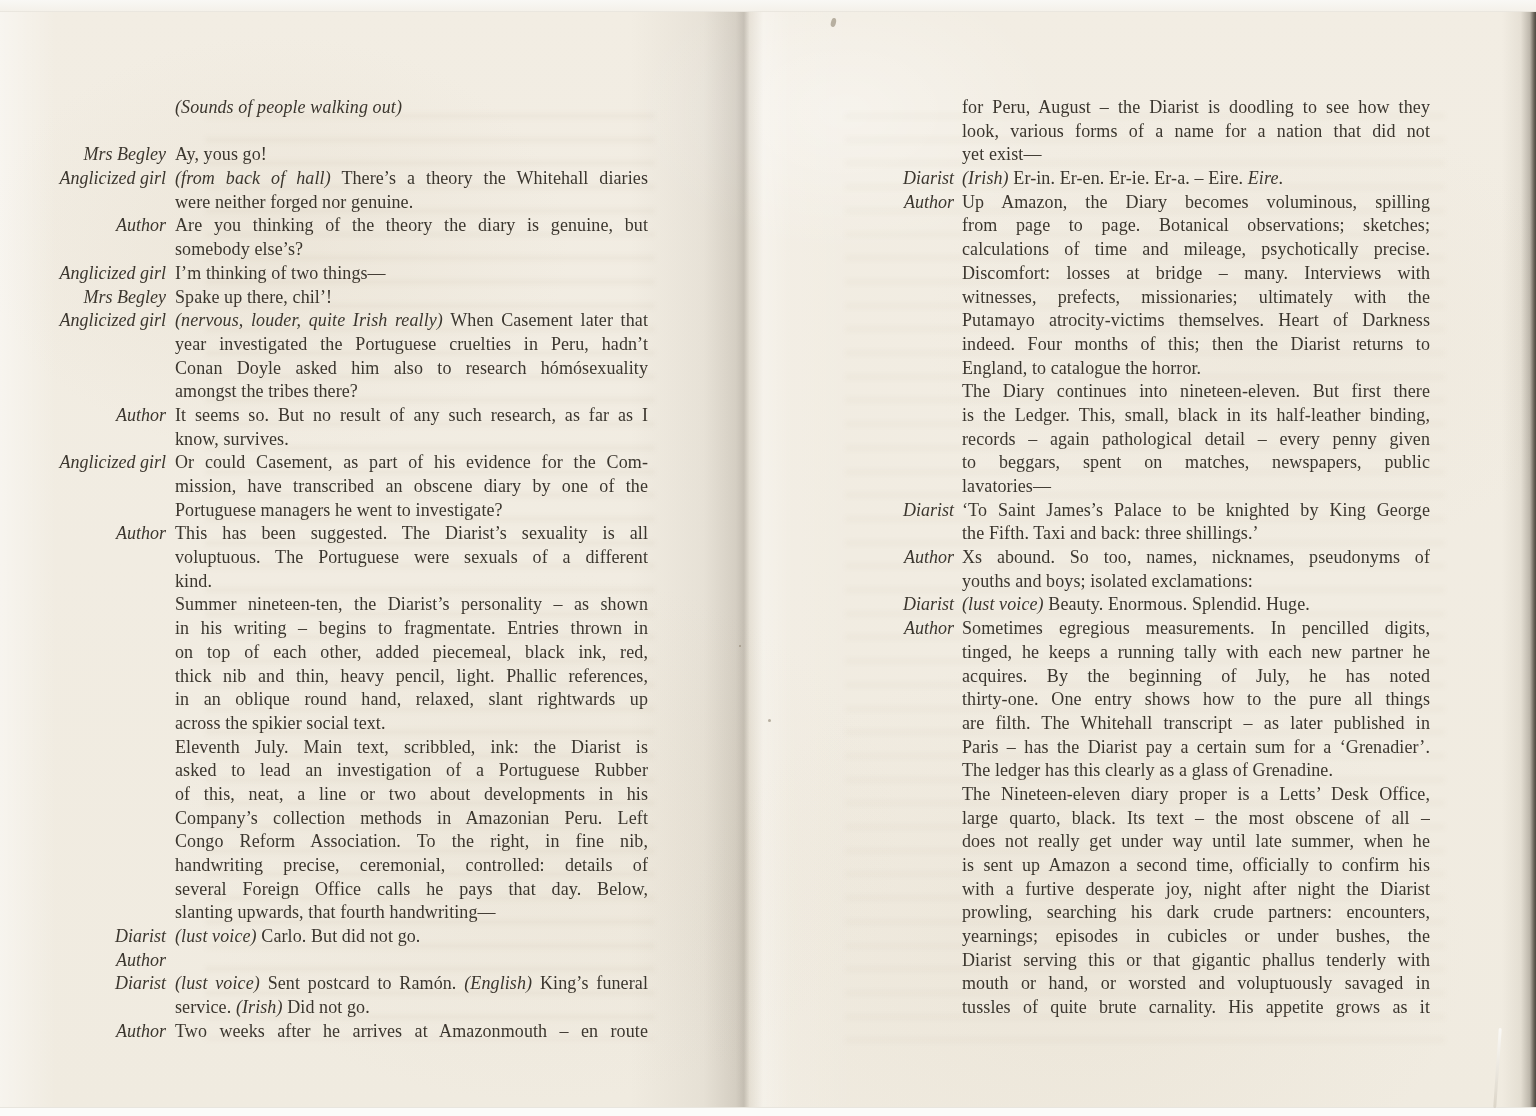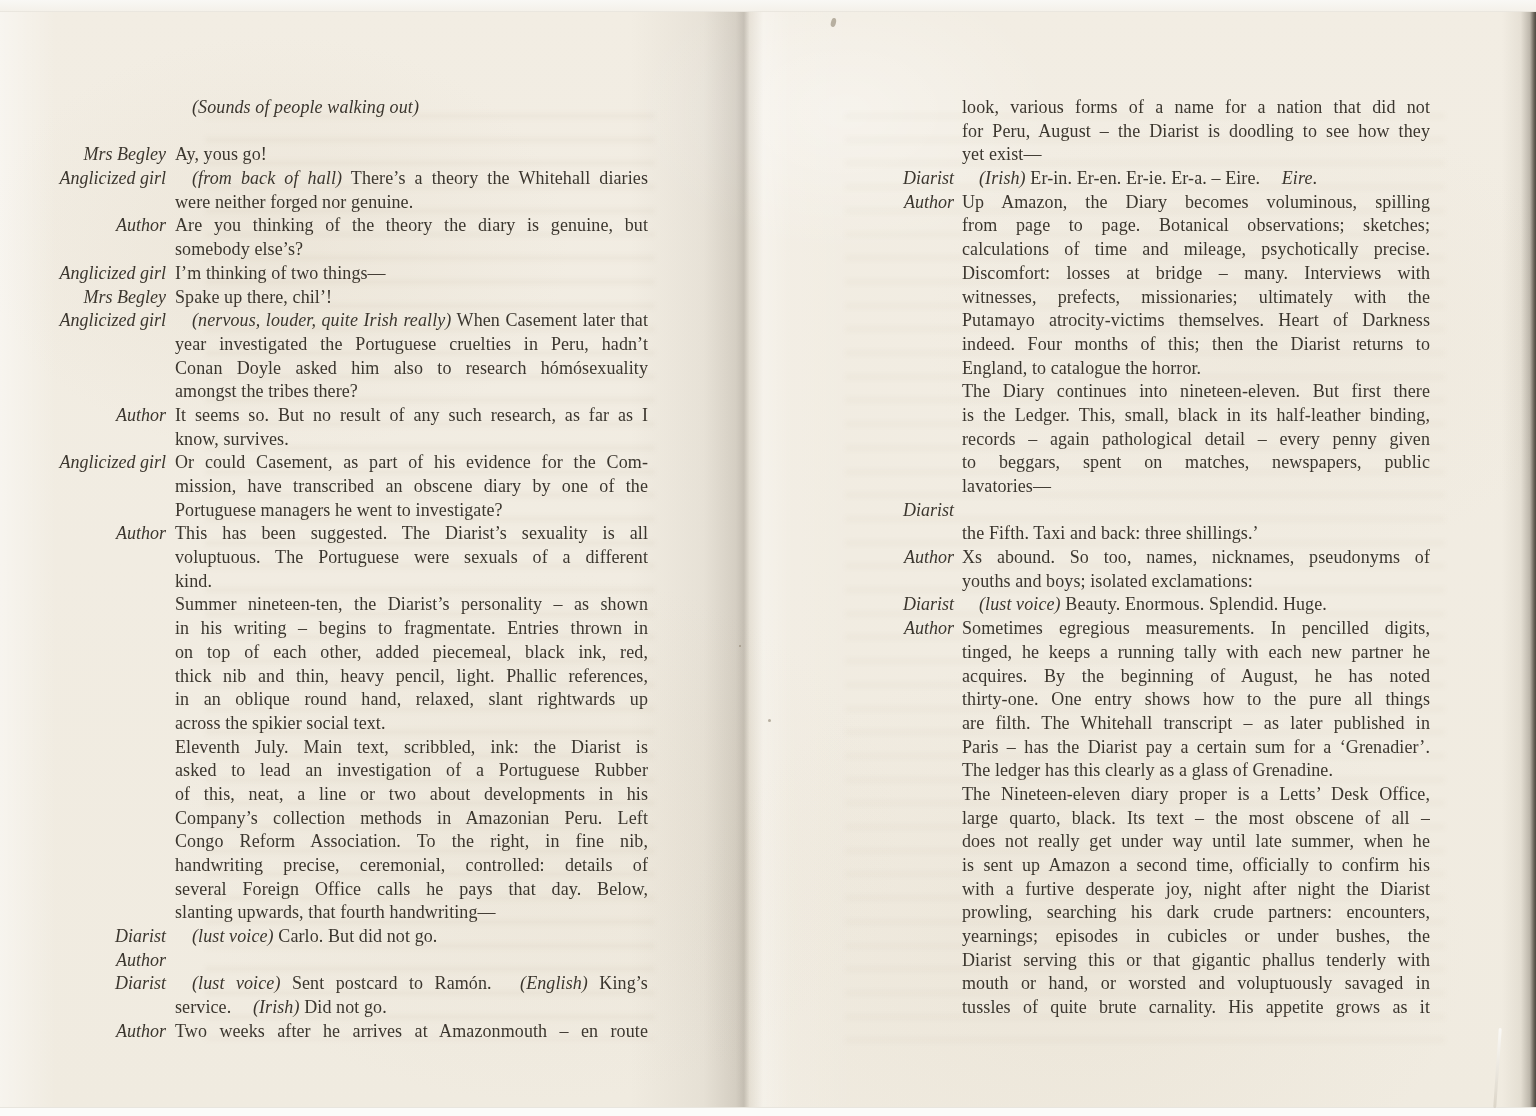--- a/index.html
+++ b/index.html
@@ -76,21 +76,21 @@
   .page-lines{position:absolute;top:96px;font-size:18px;}
   .page-lines .row{display:flex;height:23.7px;line-height:23.7px;}
   .page-lines .label{flex:0 0 110px;text-align:right;padding-right:9px;
                      font-style:italic;overflow:hidden;}
   .page-lines .text{flex:1;text-align:justify;overflow:hidden;height:23.7px;
                     letter-spacing:.1px;}
   .page-lines .text.just{text-align-last:justify;}
   #left-lines{left:56px;width:592px;}
   #right-lines{left:846px;width:584px;}
   #right-lines .label{flex:0 0 108px;padding-right:8px;}
-  .page-lines i{font-style:italic;margin-left:17px;}
+  .page-lines i{font-style:italic;}
 </style>
 </head>
 <body>
 
 <div class="paper"></div>
 <div class="ghost left"></div>
 <div class="ghost right"></div>
 <div class="gutter"></div>
 <div class="left-edge"></div>
 <div class="right-edge"></div>
@@ -255,25 +255,25 @@
       <div class="text"><span>service. </span><i>(Irish)</i><span> Did not go.</span></div>
     </div>
     <div class="row">
       <div class="label">Author</div>
       <div class="text just"><span>Two weeks after he arrives at Amazonmouth – en route</span></div>
     </div>
   </div>
 <div id="right-lines" class="page-lines">
     <div class="row">
       <div class="label"></div>
+      <div class="text just"><span>for Peru, August – the Diarist is doodling to see how they</span></div>
+    </div>
+    <div class="row">
+      <div class="label"></div>
       <div class="text just"><span>look, various forms of a name for a nation that did not</span></div>
-    </div>
-    <div class="row">
-      <div class="label"></div>
-      <div class="text just"><span>for Peru, August – the Diarist is doodling to see how they</span></div>
     </div>
     <div class="row">
       <div class="label"></div>
       <div class="text"><span>yet exist—</span></div>
     </div>
     <div class="row">
       <div class="label">Diarist</div>
       <div class="text"><i>(Irish)</i><span> Er-in. Er-en. Er-ie. Er-a. – Eire. </span><i>Eire</i><span>.</span></div>
     </div>
     <div class="row">
@@ -323,20 +323,21 @@
     <div class="row">
       <div class="label"></div>
       <div class="text just"><span>to beggars, spent on matches, newspapers, public</span></div>
     </div>
     <div class="row">
       <div class="label"></div>
       <div class="text"><span>lavatories—</span></div>
     </div>
     <div class="row">
       <div class="label">Diarist</div>
+      <div class="text just"><span>‘To Saint James’s Palace to be knighted by King George</span></div>
     </div>
     <div class="row">
       <div class="label"></div>
       <div class="text"><span>the Fifth. Taxi and back: three shillings.’</span></div>
     </div>
     <div class="row">
       <div class="label">Author</div>
       <div class="text just"><span>Xs abound. So too, names, nicknames, pseudonyms of</span></div>
     </div>
     <div class="row">
@@ -350,21 +351,21 @@
     <div class="row">
       <div class="label">Author</div>
       <div class="text just"><span>Sometimes egregious measurements. In pencilled digits,</span></div>
     </div>
     <div class="row">
       <div class="label"></div>
       <div class="text just"><span>tinged, he keeps a running tally with each new partner he</span></div>
     </div>
     <div class="row">
       <div class="label"></div>
-      <div class="text just"><span>acquires. By the beginning of August, he has noted</span></div>
+      <div class="text just"><span>acquires. By the beginning of July, he has noted</span></div>
     </div>
     <div class="row">
       <div class="label"></div>
       <div class="text just"><span>thirty-one. One entry shows how to the pure all things</span></div>
     </div>
     <div class="row">
       <div class="label"></div>
       <div class="text just"><span>are filth. The Whitehall transcript – as later published in</span></div>
     </div>
     <div class="row">

